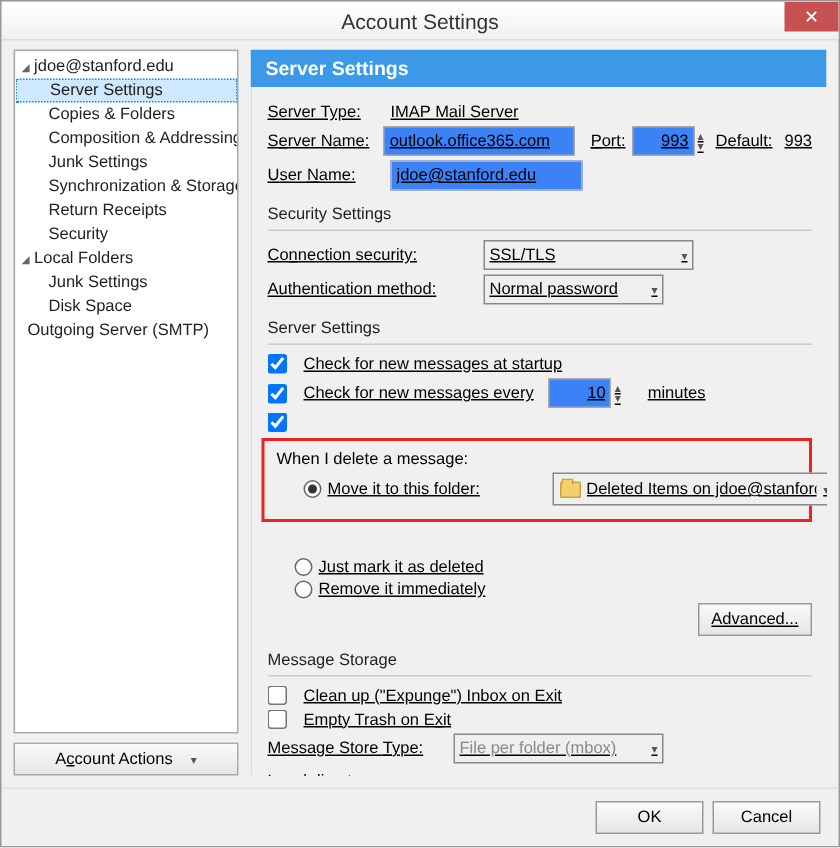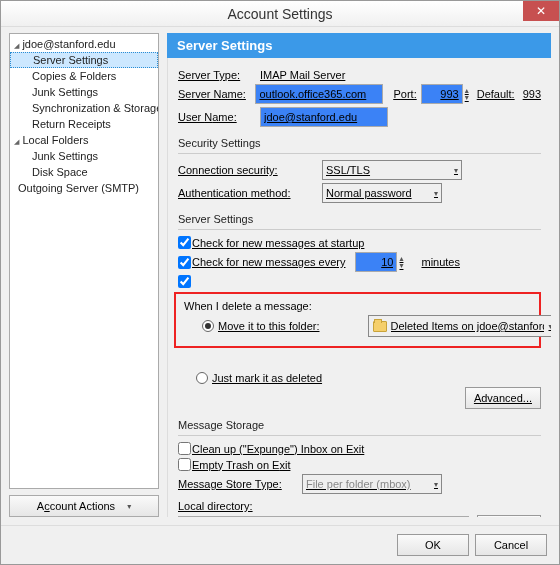--- a/index.html
+++ b/index.html
@@ -24,21 +24,21 @@
 .panel-body { flex: 1; background: #f0f0f0; border-left: 1px solid #ddd; padding: 8px 10px 4px 10px; overflow: auto; }
 .row { display: flex; align-items: center; margin: 3px 0; gap: 4px; text-decoration: underline; }
 .row label { white-space: nowrap; }
 .u { text-decoration: underline; }
 input[type=text] { border: 1px solid #aaa; padding: 2px 3px; height: 20px; background: #3b82f6; }
 input[type=text][readonly] { background: #f0f0f0; color: #777; }
 .spin { width: 42px; text-align: right; }
 .select { border: 1px solid #888; height: 20px; padding: 0 3px; background: #efefef; display: inline-flex; align-items: center; justify-content: space-between; }
 .select .arrow { font-size: 8px; color: #555; margin-left: 6px; }
 .group-title { margin: 10px 0 2px 0; color: #222; }
-.checkbox { display: inline-flex; align-items: center; gap: 1px; justify-content: flex-end; }
+.checkbox { display: inline-flex; align-items: center; gap: 11px; justify-content: flex-end; }
 .checkbox input { width: 13px; height: 13px; }
 .radio { display: inline-flex; align-items: center; gap: 4px; }
 .radio .dot { width: 12px; height: 12px; border: 1px solid #666; border-radius: 50%; display: inline-flex; align-items: center; justify-content: center; background: #fff; }
 .radio.checked .dot::after { content: ""; width: 6px; height: 6px; background: #333; border-radius: 50%; }
 .redbox { border: 2px solid #e22; padding: 6px 8px; margin: 4px 0 24px -4px; }
 .folder-select { border: 1px solid #888; height: 22px; padding: 0 4px; background: #efefef; display: inline-flex; align-items: center; gap: 4px; }
 .folder-icon { width: 14px; height: 11px; background: #f5cf6b; border: 1px solid #c9a33a; border-radius: 1px; position: relative; }
 .folder-icon::before { content:""; position:absolute; top:-3px; left:0; width:6px; height:3px; background:#f5cf6b; border:1px solid #c9a33a; border-bottom:none; border-radius:1px 1px 0 0; }
 .btn { border: 1px solid #999; background: linear-gradient(#fafafa,#e6e6e6); padding: 2px 6px; height: 22px; display: inline-flex; align-items: center; }
 .btn.small { padding: 2px 8px; }
@@ -56,23 +56,25 @@
     <div class="titlebar-title">Account Settings</div>
     <div class="titlebar-close">✕</div>
   </div>
 
   <div class="body">
     <div class="sidebar">
       <div class="tree">
         <div class="tree-item root">jdoe@stanford.edu</div>
         <div class="tree-item child selected">Server Settings</div>
         <div class="tree-item child">Copies &amp; Folders</div>
+        <div class="tree-item child">Composition &amp; Addressing</div>
         <div class="tree-item child">Junk Settings</div>
         <div class="tree-item child">Synchronization &amp; Storage</div>
         <div class="tree-item child">Return Receipts</div>
+        <div class="tree-item child">Security</div>
         <div class="tree-item root">Local Folders</div>
         <div class="tree-item child">Junk Settings</div>
         <div class="tree-item child">Disk Space</div>
         <div class="tree-item" style="padding-left:8px">Outgoing Server (SMTP)</div>
       </div>
       <div class="account-actions">
         <span><span>A</span><span class="u">c</span><span>count Actions</span></span>
         <span class="dropdown-arrow">▾</span>
       </div>
     </div>
@@ -153,20 +155,26 @@
               <span class="arrow" style="font-size:8px;color:#555">▾</span>
             </div>
           </div>
         </div>
         <div class="row indent">
           <label class="radio">
             <span class="dot"></span>
               <span>Just mark it as deleted</span>
           </label>
         </div>
+        <div class="row indent">
+          <label class="radio">
+            <span class="dot"></span>
+              <span>Remove it immediately</span>
+          </label>
+        </div>
         <div class="row">
           <div class="right"></div>
           <div class="btn small">Advanced...</div>
         </div>
 
         <div class="group-title">Message Storage</div>
         <hr class="sep">
         <div class="row">
           <label class="checkbox">
             <input type="checkbox" style="">

